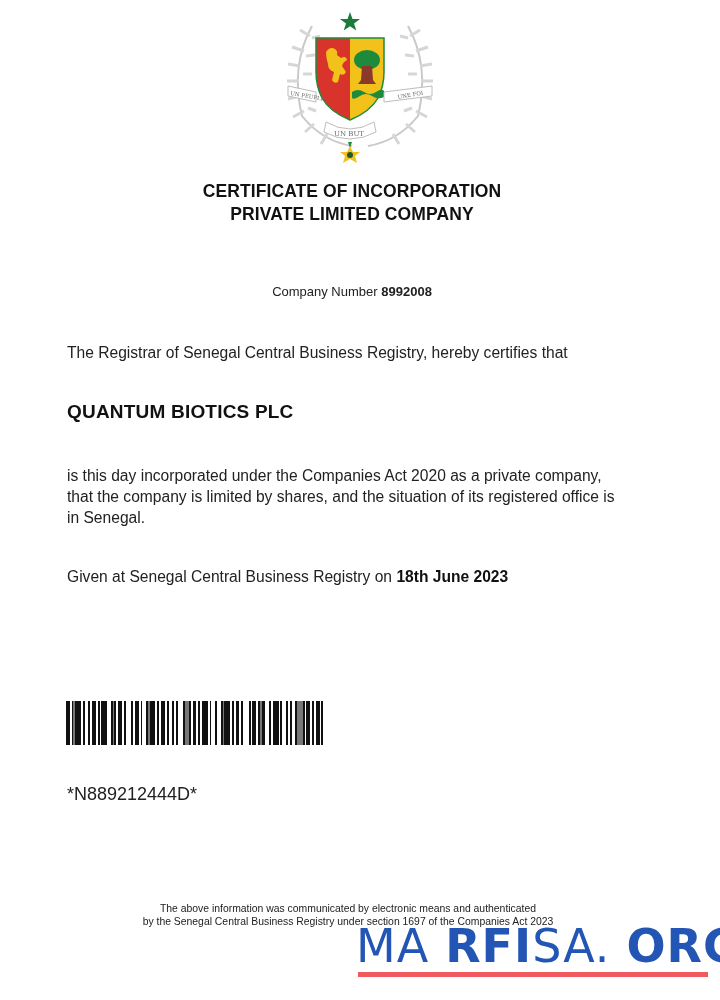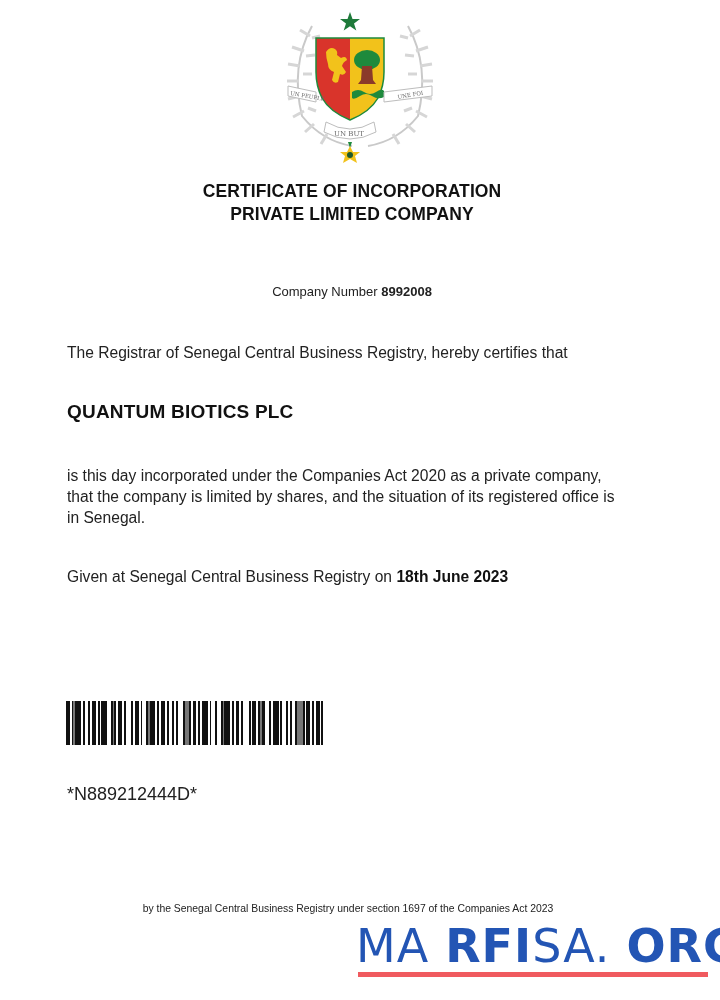--- a/index.html
+++ b/index.html
@@ -214,19 +214,20 @@
     <span style="width: 1.87234px; background: rgb(17, 17, 17);"></span>
     <span style="width: 1.87234px; background: rgb(255, 255, 255);"></span>
     <span style="width: 3.74468px; background: rgb(17, 17, 17);"></span>
     <span style="width: 1.87234px; background: rgb(255, 255, 255);"></span>
     <span style="width: 1.87234px; background: rgb(17, 17, 17);"></span>
     <span style="width: 5.61702px; background: rgb(255, 255, 255);"></span>
   </div>
 <div class="barcode-text">*N889212444D*</div>
 
 <div class="footer">
+  <div>The above information was communicated by electronic means and authenticated</div>
   <div>by the Senegal Central Business Registry under section 1697 of the Companies Act 2023</div>
 </div>
 
 <div class="watermark">
   <div class="text"><span class="light">MA</span><span class="bold">RFI</span><span class="light">SA.</span><span class="bold">ORG</span></div>
   <div class="underline"></div>
 </div>
 
 </body></html>

